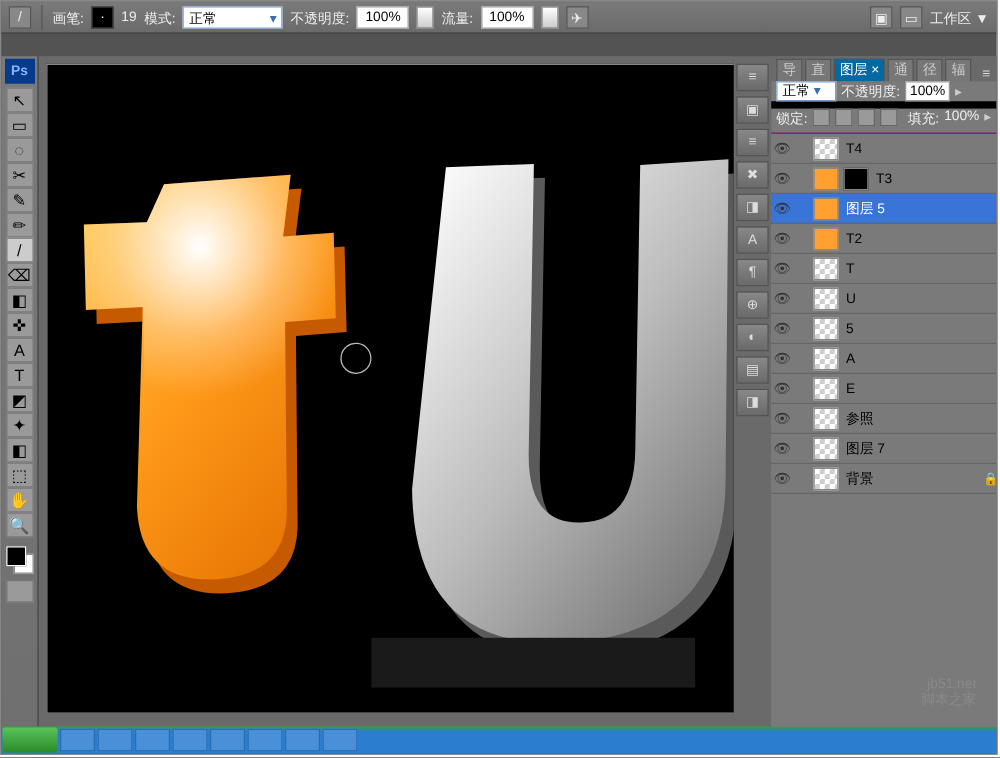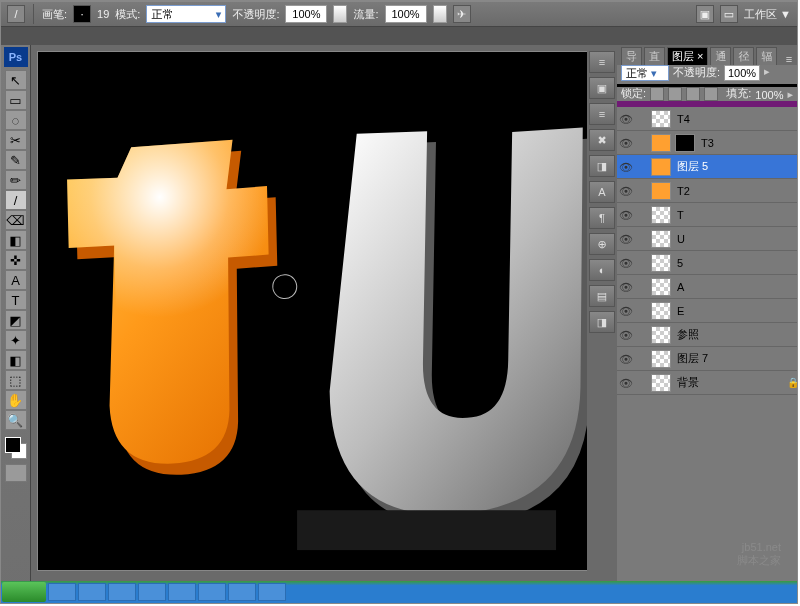--- a/index.html
+++ b/index.html
@@ -25,26 +25,26 @@
 .toolbox .sw .bg{position:absolute;width:16px;height:16px;background:#fff;border:1px solid #888;right:2px;bottom:2px}
 .toolbox .qm{width:22px;height:18px;background:#9a9a9a;border:1px solid #777;margin-top:2px}
 .canvaswrap{flex:1;background:#6a6a6a;position:relative;overflow:hidden}
 .canvas{position:absolute;top:6px;left:6px;width:554px;height:520px;background:#000;border:1px solid #888;overflow:hidden}
 .canvas svg{width:100%;height:100%}
 .dockcol{width:30px;background:#6a6a6a;display:flex;flex-direction:column;gap:4px;padding-top:6px;align-items:center}
 .dockcol .dbtn{width:26px;height:22px;background:linear-gradient(#888,#6a6a6a);border:1px solid #555;color:#ddd;text-align:center;line-height:20px}
 .panels{width:180px;background:#6a6a6a;display:flex;flex-direction:column}
 .tabrow{height:20px;background:#6a6a6a;display:flex;align-items:flex-end;padding-left:4px;gap:2px;color:#ccc}
 .tabrow .tab{height:18px;padding:0 4px;background:#777;border:1px solid #555;border-bottom:none;line-height:16px}
-.tabrow .tab.act{background:#000000;color:#fff}
+.tabrow .tab.act{background:#0369a1;color:#fff}
 .tabrow .mnu{margin-left:auto;width:16px;text-align:center;color:#ddd}
-.layopts{height:22px;background:#7a7a7a;display:flex;align-items:flex-start;padding:0 4px;gap:4px;color:#eee;border-bottom:3px solid #000000}
+.layopts{height:22px;background:#7a7a7a;display:flex;align-items:center;padding:0 4px;gap:4px;color:#eee;border-bottom:6px solid #000000}
 .layopts .cmb{height:16px;background:#fff;border:1px solid #7a9ccf;color:#000;padding:0 4px;min-width:48px;line-height:14px}
 .layopts .pct{width:36px;height:16px;background:#fff;border:1px solid #999;color:#000;text-align:center;line-height:14px}
-.locks{height:20px;background:#7a7a7a;display:flex;align-items:flex-end;padding:0 4px;gap:4px;color:#eee;border-bottom:6px solid #701a75}
+.locks{height:20px;background:#7a7a7a;display:flex;align-items:flex-start;padding:0 4px;gap:4px;color:#eee;border-bottom:1px solid #701a75}
 .locks .lk{width:14px;height:14px;background:#9a9a9a;border:1px solid #666}
 .layerlist{flex:1;background:#7a7a7a;overflow:auto}
 .layer{height:24px;display:flex;align-items:center;border-bottom:1px solid #666;color:#000;padding-left:2px;gap:4px}
 .layer.sel{background:#3875d7;color:#fff}
 .layer .eye{width:14px;height:14px;text-align:center;line-height:14px;color:#333}
 .layer .thumb{width:20px;height:18px;background:#fff;border:1px solid #888;background-image:linear-gradient(45deg,#ccc 25%,transparent 25%,transparent 75%,#ccc 75%),linear-gradient(45deg,#ccc 25%,transparent 25%,transparent 75%,#ccc 75%);background-size:8px 8px;background-position:0 0,4px 4px}
 .layer .thumb.fill{background:#ffa030}
 .layer .mask{width:20px;height:18px;background:#000;border:1px solid #888}
 .layer .nm{flex:1;padding-left:2px}
 .layer .lock{width:10px;font-size:10px}

